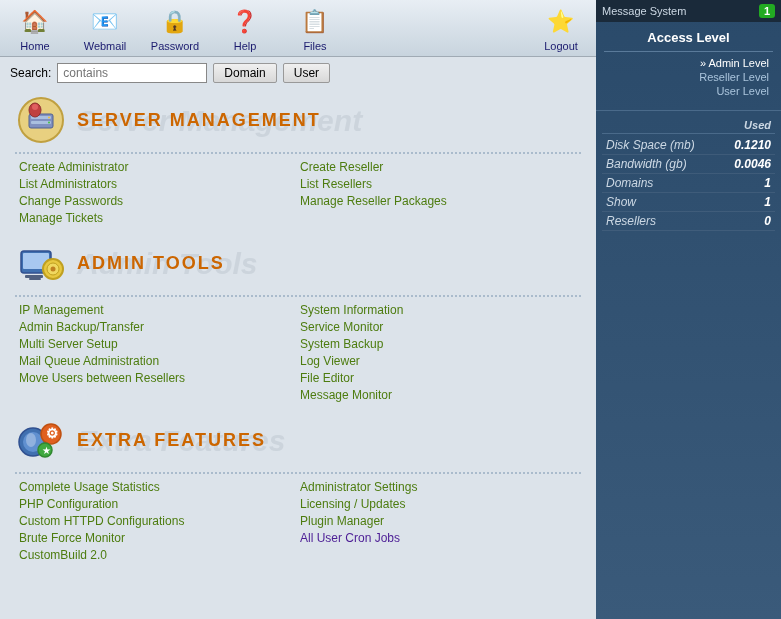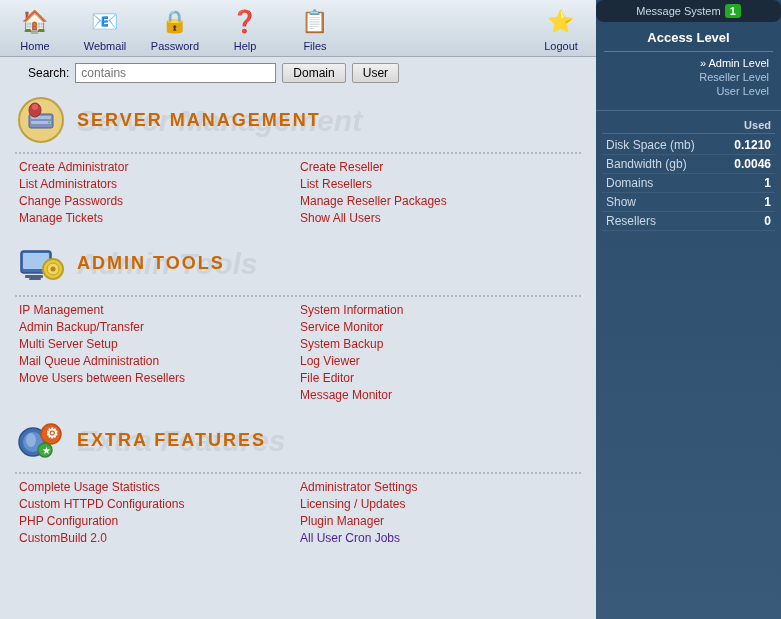--- a/index.html
+++ b/index.html
@@ -38,31 +38,31 @@
       height: 36px;
       display: flex;
       align-items: center;
       justify-content: center;
       font-size: 22px;
     }
 
     
     #searchbar {
       background: #dce3ea;
-      padding: 6px 28px;
+      padding: 6px 10px;
       display: flex;
       align-items: center;
       gap: 6px;
       font-size: 12px;
     }
     #searchbar input {
       border: 1px solid #888;
       padding: 2px 5px;
       font-size: 12px;
-      width: 201px;
+      width: 150px;
     }
     .search-btn {
       background: linear-gradient(to bottom, #f0f0f0, #d8d8d8);
       border: 1px solid #999;
       padding: 2px 10px;
       cursor: pointer;
       font-size: 12px;
       border-radius: 2px;
     }
 
@@ -126,45 +126,44 @@
       gap: 0;
       margin-left: 4px;
     }
     .link-col {
       flex: 1;
       display: flex;
       flex-direction: column;
       gap: 3px;
     }
     .link-col a {
-      color: #b91c1c;
+      color: #4d7c0f;
       text-decoration: none;
       font-size: 12px;
       cursor: pointer;
     }
 
     
     #sidebar {
       width: 185px;
       background: linear-gradient(to bottom, #2a4a6a, #3a5a7a);
       display: flex;
       flex-direction: column;
       color: white;
       font-size: 11px;
     }
     #msg-system-bar {
       background: #1a2a3a;
       display: flex;
-      justify-content: center;
+      justify-content: space-between;
       align-items: center;
       padding: 4px 6px;
       gap: 4px;
       font-size: 11px;
       color: #ccd8e4;
-      border-radius: 8px;
     }
     .msg-badge {
       background: #22aa22;
       color: white;
       border-radius: 3px;
       padding: 1px 5px;
       font-weight: bold;
       font-size: 11px;
     }
     #access-level {
@@ -194,20 +193,21 @@
       color: white;
       font-weight: normal;
     }
     .access-item.active::before {
       content: '» ';
       color: white;
     }
 
     #stats-table {
       padding: 6px 6px;
+      font-style: italic;
     }
     .stats-header-row {
       display: flex;
       justify-content: flex-end;
       padding: 2px 4px;
       font-weight: bold;
       font-size: 11px;
       color: #ccd8e4;
       border-bottom: 1px solid #4a6a8a;
       margin-bottom: 2px;
@@ -289,21 +289,20 @@
         <div class="link-col">
           <a>Create Administrator</a>
           <a>List Administrators</a>
           <a>Change Passwords</a>
           <a>Manage Tickets</a>
         </div>
         <div class="link-col">
           <a>Create Reseller</a>
           <a>List Resellers</a>
           <a>Manage Reseller Packages</a>
-          <a>Show All Users</a>
         </div>
       </div>
     </div>
 
     <div class="section">
       <div class="section-header">
         <div class="section-icon">
           <svg width="52" height="52" viewBox="0 0 52 52">
             <rect x="6" y="14" width="30" height="22" rx="3" fill="#4070b0" stroke="#305090" stroke-width="1.5"></rect>
             <rect x="8" y="16" width="26" height="16" rx="1" fill="#a8c8f0"></rect>
@@ -354,22 +353,23 @@
         </div>
         <div class="section-title-wrap">
           <span class="section-title-bg">Extra Features</span>
           <span class="section-title">Extra Features</span>
         </div>
       </div>
       <hr class="section-divider">
       <div class="section-links">
         <div class="link-col">
           <a>Complete Usage Statistics</a>
+          <a>PHP Configuration</a>
           <a>Custom HTTPD Configurations</a>
-          <a>PHP Configuration</a>
+          <a>Brute Force Monitor</a>
           <a>CustomBuild 2.0</a>
         </div>
         <div class="link-col">
           <a>Administrator Settings</a>
           <a>Licensing / Updates</a>
           <a>Plugin Manager</a>
           <a style="color:#4c1d95;font-weight:normal;">All User Cron Jobs</a>
         </div>
       </div>
     </div>

